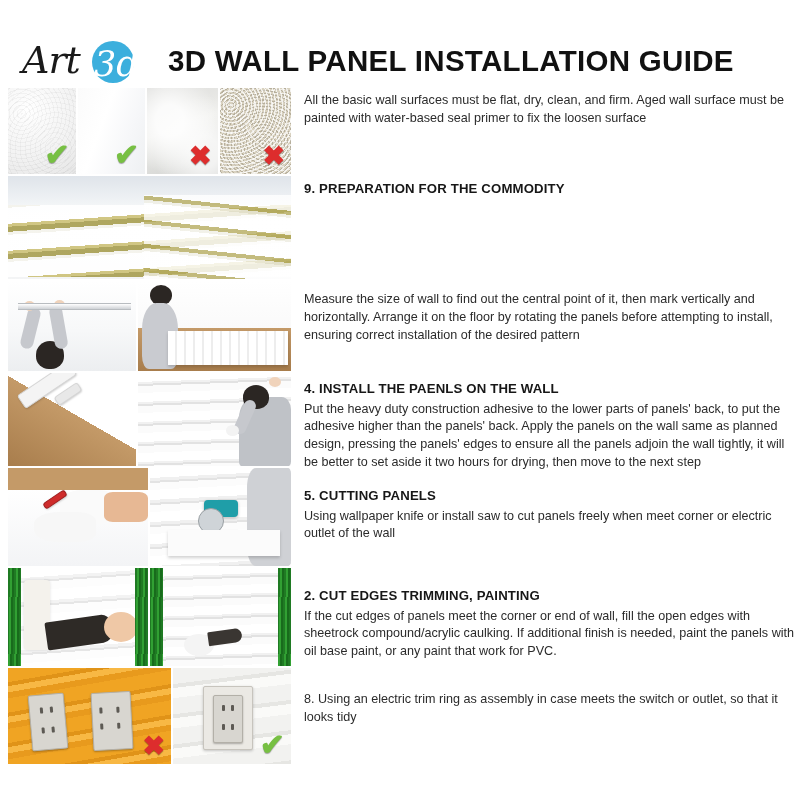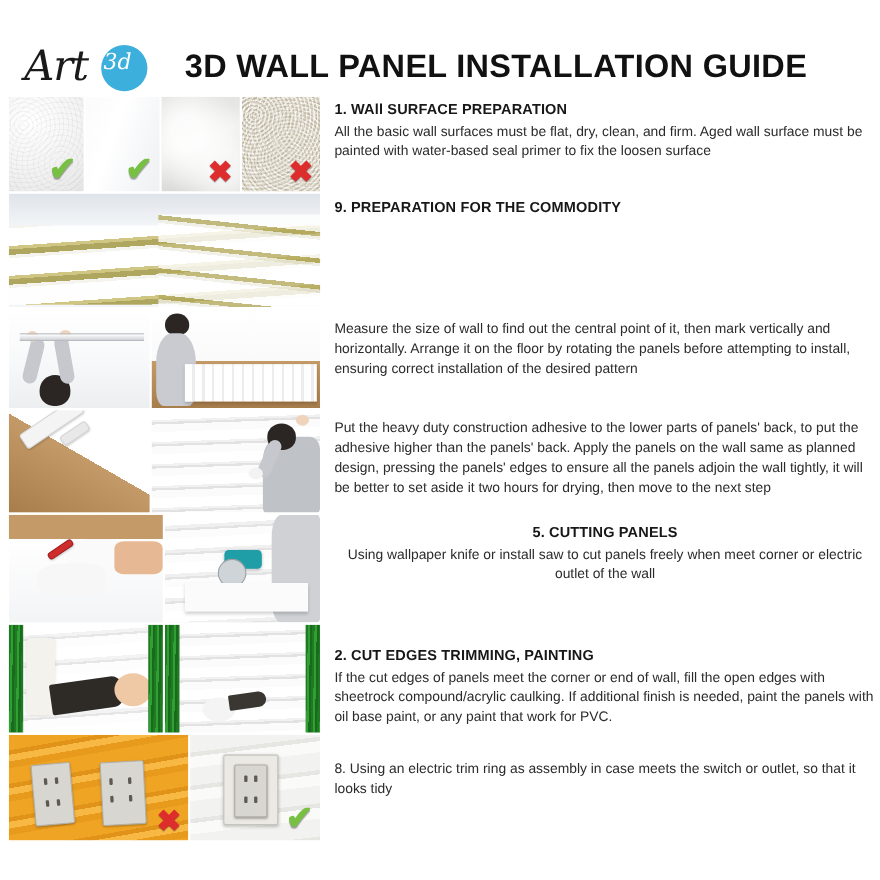--- a/index.html
+++ b/index.html
@@ -49,21 +49,21 @@
     font-weight: 400;
     color: #1a1a1a;
     letter-spacing: -1px;
   }
   #logo-3d {
     position: absolute;
     left: 72px;
     top: 8px;
     font-family: "DejaVu Serif", serif;
     font-style: italic;
-    font-size: 20px;
+    font-size: 35px;
     font-weight: 400;
     color: #ffffff;
   }
   #main-title {
     position: absolute;
     left: 168px;
     top: 44px;
     font-size: 29.5px;
     font-weight: bold;
     letter-spacing: 0.3px;
@@ -464,37 +464,37 @@
       </div>
       <span class="mark check">✔</span>
     </div>
   </div>
 
 </div>
 
 <div id="text-col">
 
   <div class="step" style="top:4px;">
-    <p class="step-head">1. WAll SURFACE PREPARATION</p>
     <p class="step-body">All the basic wall surfaces must be flat, dry, clean, and firm. Aged wall surface must be painted with water-based seal primer to fix the loosen surface</p>
   </div>
 
   <div class="step" style="top:93px;">
     <p class="step-head">9. PREPARATION FOR THE COMMODITY</p>
   </div>
 
   <div class="step" style="top:203px;">
     <p class="step-body">Measure the size of wall to find out the central point of it, then mark vertically and horizontally. Arrange it on the floor by rotating the panels before attempting to install, ensuring correct installation of the desired pattern</p>
   </div>
 
   <div class="step" style="top:293px;">
+    <p class="step-head">4. INSTALL THE PAENLS ON THE WALL</p>
     <p class="step-body">Put the heavy duty construction adhesive to the lower parts of panels' back, to put the adhesive higher than the panels' back. Apply the panels on the wall same as planned design, pressing the panels' edges to ensure all the panels adjoin the wall tightly, it will be better to set aside it two hours for drying, then move to the next step</p>
   </div>
 
-  <div class="step" style="top:388px;text-align:center;">
+  <div class="step" style="top:400px;">
     <p class="step-head">5. CUTTING PANELS</p>
     <p class="step-body">Using wallpaper knife or install saw to cut panels freely when meet corner or electric outlet of the wall</p>
   </div>
 
   <div class="step" style="top:500px;">
     <p class="step-head">2. CUT EDGES TRIMMING, PAINTING</p>
     <p class="step-body">If the cut edges of panels meet the corner or end of wall, fill the open edges with sheetrock compound/acrylic caulking. If additional finish is needed, paint the panels with oil base paint, or any paint that work for PVC.</p>
   </div>
 
   <div class="step" style="top:602px;">

